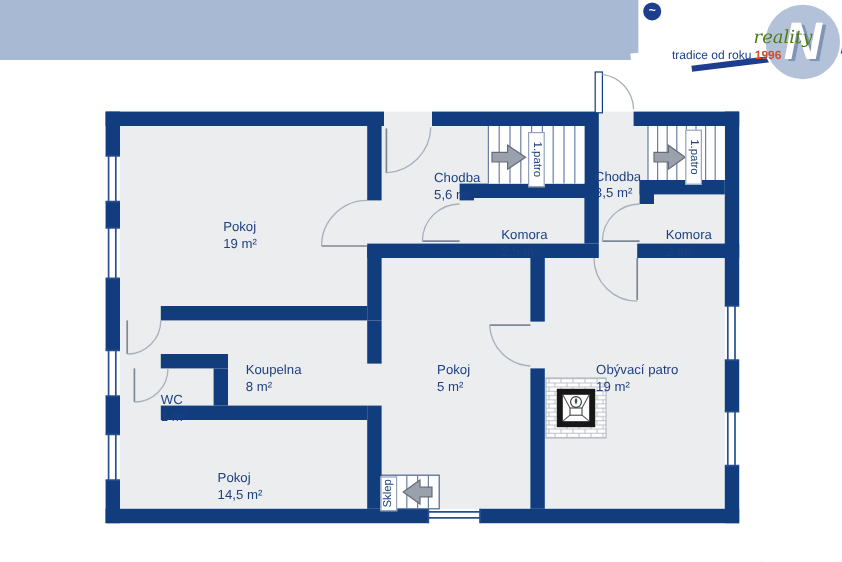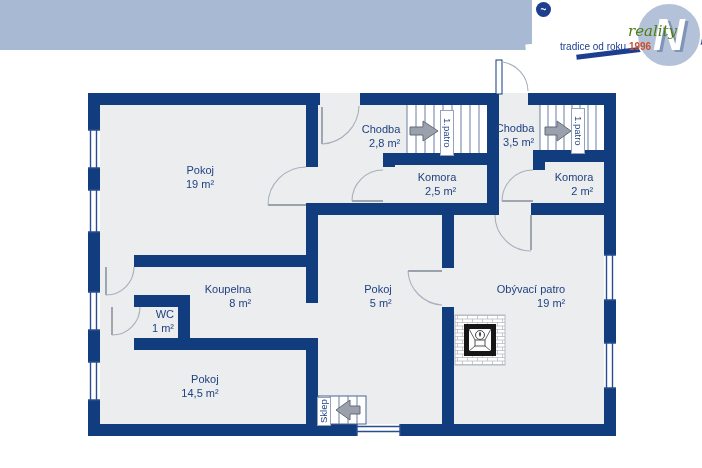--- a/index.html
+++ b/index.html
@@ -20,22 +20,22 @@
   .logo-mark{position:absolute;left:4px;top:2px;width:15px;height:15px;border-radius:50%;background:#1d3e8f;
              color:#fff;font-size:10px;font-weight:bold;display:flex;align-items:center;justify-content:center;}
   .logo-brand{position:absolute;left:22px;top:8px;font-size:25px;font-weight:bold;font-style:italic;color:#1d3e8f;}
   .logo-reality{position:absolute;left:96px;top:22px;font-family:"DejaVu Serif",serif;font-style:italic;
                 font-size:15px;color:#4d7c0f;}
   .logo-tag{position:absolute;left:28px;top:41px;font-size:10px;color:#1d3e8f;}
   .logo-tag .yr{color:#c94f2f;font-weight:bold;}
   
   #plan{position:absolute;left:0;top:0;}
   
-  .rlabel{position:absolute;transform:translate(-50%,-50%);text-align:right;font-size:11px;
-          line-height:13.5px;color:#1e4080;white-space:nowrap;}
+  .rlabel{position:absolute;transform:translate(-50%,-50%);text-align:left;font-size:11px;
+          line-height:13.5px;color:#1e4080;white-space:nowrap;margin-top:20px;}
   .vlabel{position:absolute;writing-mode:vertical-rl;font-size:9.5px;line-height:12px;color:#1e4080;
           background:#fff;border:1px solid #94a2bb;text-align:center;padding:1px 0;}
   .vlabel.flip{transform:rotate(180deg);}
 </style>
 </head>
 <body>
 
 <div id="stage">
 
   <svg id="plan" width="702" height="468" viewBox="0 0 702 468">
@@ -170,39 +170,39 @@
       <path d="M25 16.5q2.2 2.2 0 5.5q-2.2-2.8 0-5.5z" fill="#3a4a66"></path>
     </g>
   </svg>
 
   <div class="rlabel" style="left:200px;top:177px;">
     <span style="display:block">Pokoj</span>
     <span style="display:block">19 m²</span>
   </div>
   <div class="rlabel" style="left:381px;top:136px;">
     <span style="display:block">Chodba</span>
-    <span style="display:block">2,8 m²</span>
+    <span style="display:block">5,6 m²</span>
   </div>
   <div class="rlabel" style="left:437px;top:184px;">
     <span style="display:block">Komora</span>
     <span style="display:block">2,5 m²</span>
   </div>
   <div class="rlabel" style="left:515px;top:135px;">
     <span style="display:block">Chodba</span>
     <span style="display:block">3,5 m²</span>
   </div>
   <div class="rlabel" style="left:574px;top:184px;">
     <span style="display:block">Komora</span>
     <span style="display:block">2 m²</span>
   </div>
   <div class="rlabel" style="left:228px;top:296px;">
     <span style="display:block">Koupelna</span>
     <span style="display:block">8 m²</span>
   </div>
-  <div class="rlabel" style="left:163px;top:321px;">
+  <div class="rlabel" style="left:145px;top:321px;">
     <span style="display:block">WC</span>
     <span style="display:block">1 m²</span>
   </div>
   <div class="rlabel" style="left:378px;top:296px;">
     <span style="display:block">Pokoj</span>
     <span style="display:block">5 m²</span>
   </div>
   <div class="rlabel" style="left:531px;top:296px;">
     <span style="display:block">Obývací patro</span>
     <span style="display:block">19 m²</span>

